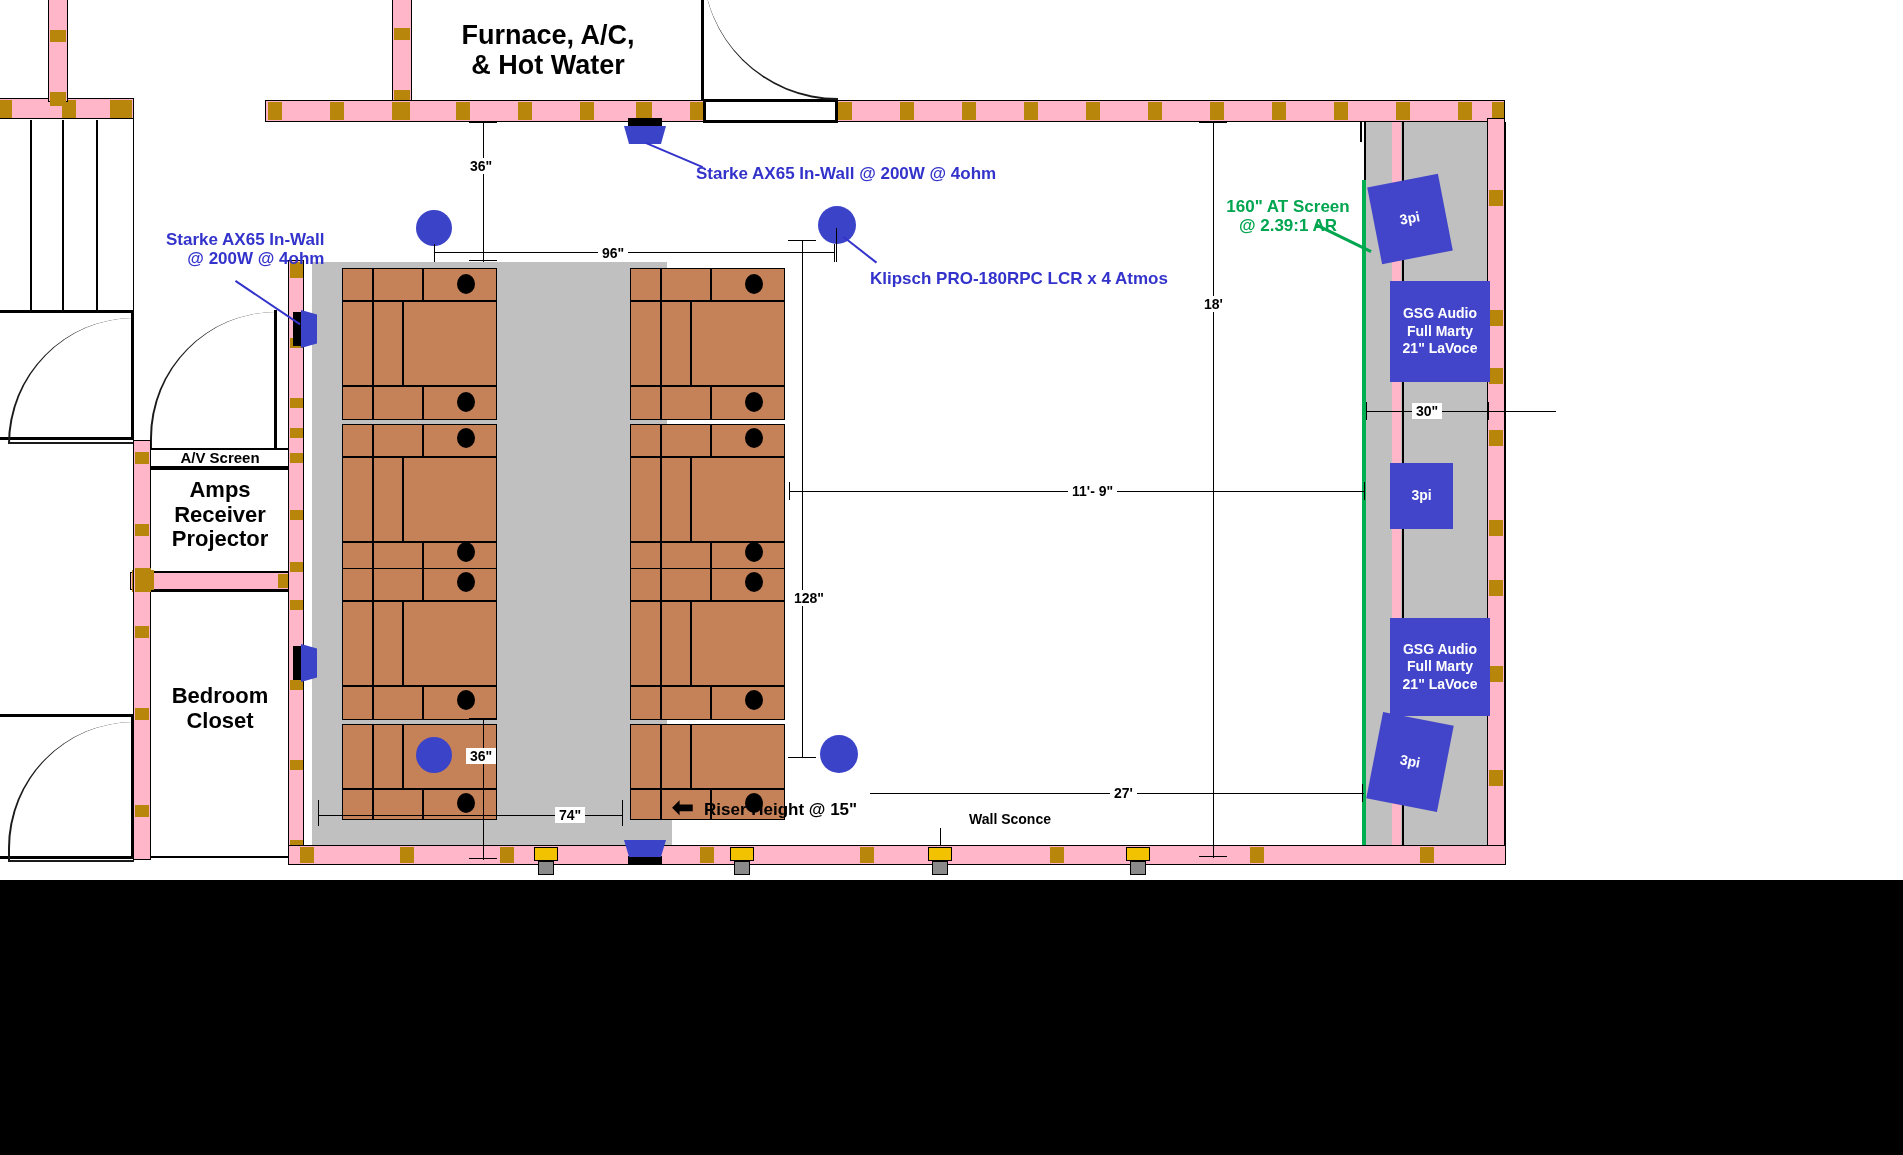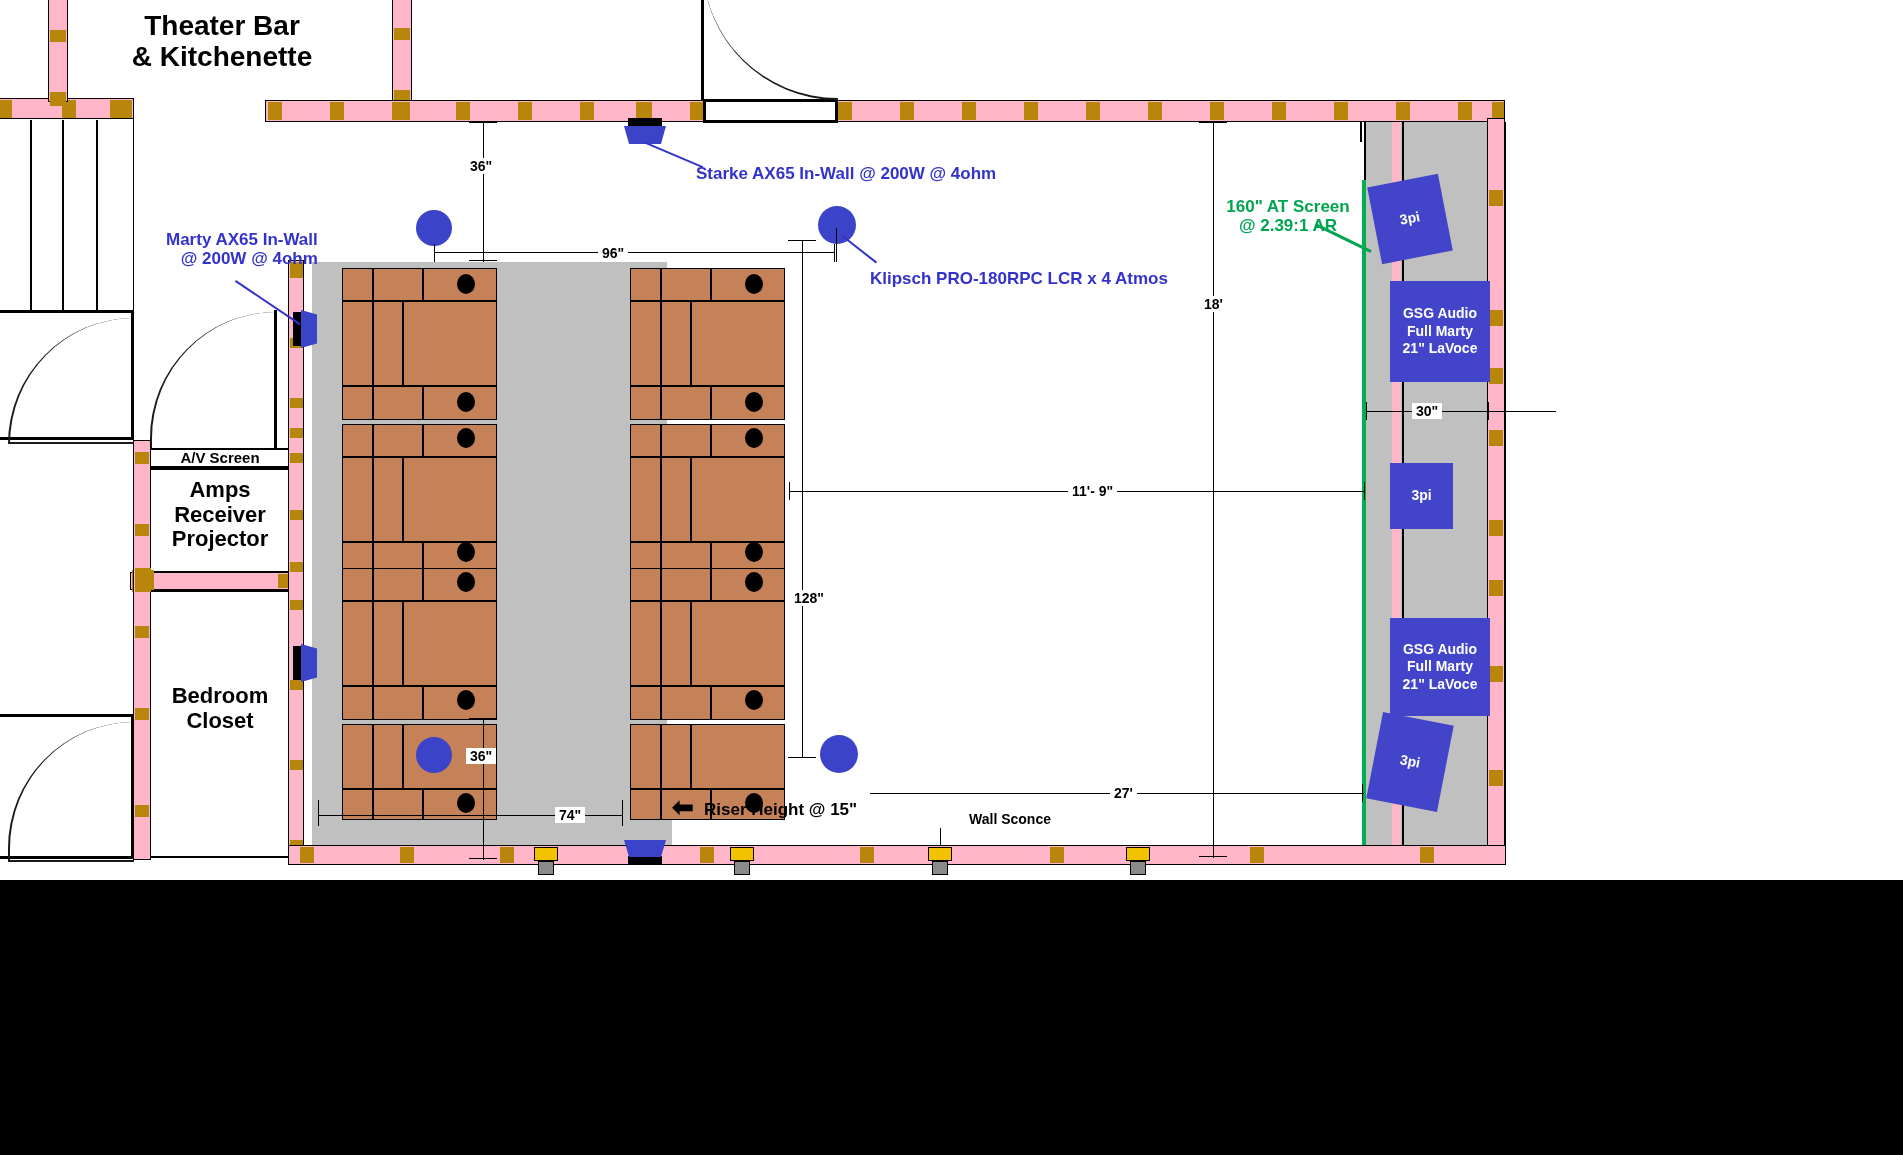--- a/index.html
+++ b/index.html
@@ -381,25 +381,25 @@
     <div class="dimtxt" style="left:1110px;top:785px;">27'</div>
 
     <div class="leader" style="left:646px;top:142px;width:62px;transform:rotate(23deg);"></div>
 
     <div class="leader" style="left:236px;top:280px;width:78px;transform:rotate(34deg);"></div>
 
     <div class="leader" style="left:844px;top:236px;width:42px;transform:rotate(38deg);"></div>
 
     <div class="leader green" style="left:1316px;top:223px;width:62px;height:3px;transform:rotate(26deg);"></div>
 
-    <div class="lbl ctr" style="left: 222px; top: 10px; font-size: 28px; white-space: pre-line;">Theater Bar
-&amp; Kitchenette</div>
+    <div class="lbl ctr" style="left: 548px; top: 20px; font-size: 27px; white-space: pre-line;">Furnace, A/C,
+&amp; Hot Water</div>
 
     <div class="lbl blue" style="left:696px;top:164px;font-size:17px;">Starke AX65 In-Wall @ 200W @ 4ohm</div>
-    <div class="lbl blue" style="left: 166px; top: 230px; font-size: 17px; white-space: pre-line;">Marty AX65 In-Wall
+    <div class="lbl blue" style="left: 166px; top: 230px; font-size: 17px; white-space: pre-line;">Starke AX65 In-Wall
 @ 200W @ 4ohm</div>
     <div class="lbl blue" style="left:870px;top:269px;font-size:17px;">Klipsch PRO-180RPC LCR x 4 Atmos</div>
     <div class="lbl green ctr" style="left: 1288px; top: 197px; font-size: 17px; white-space: pre-line;">160" AT Screen
 @ 2.39:1 AR</div>
 
     <div class="arrow" style="left:672px;top:794px;">⬅</div>
     <div class="lbl" style="left:704px;top:800px;font-size:17px;">Riser Height @ 15"</div>
 
     <div class="lbl ctr" style="left:1010px;top:812px;font-size:14px;">Wall Sconce</div>
     <div class="blackline" style="left:940px;top:828px;width:1px;height:18px;"></div>

